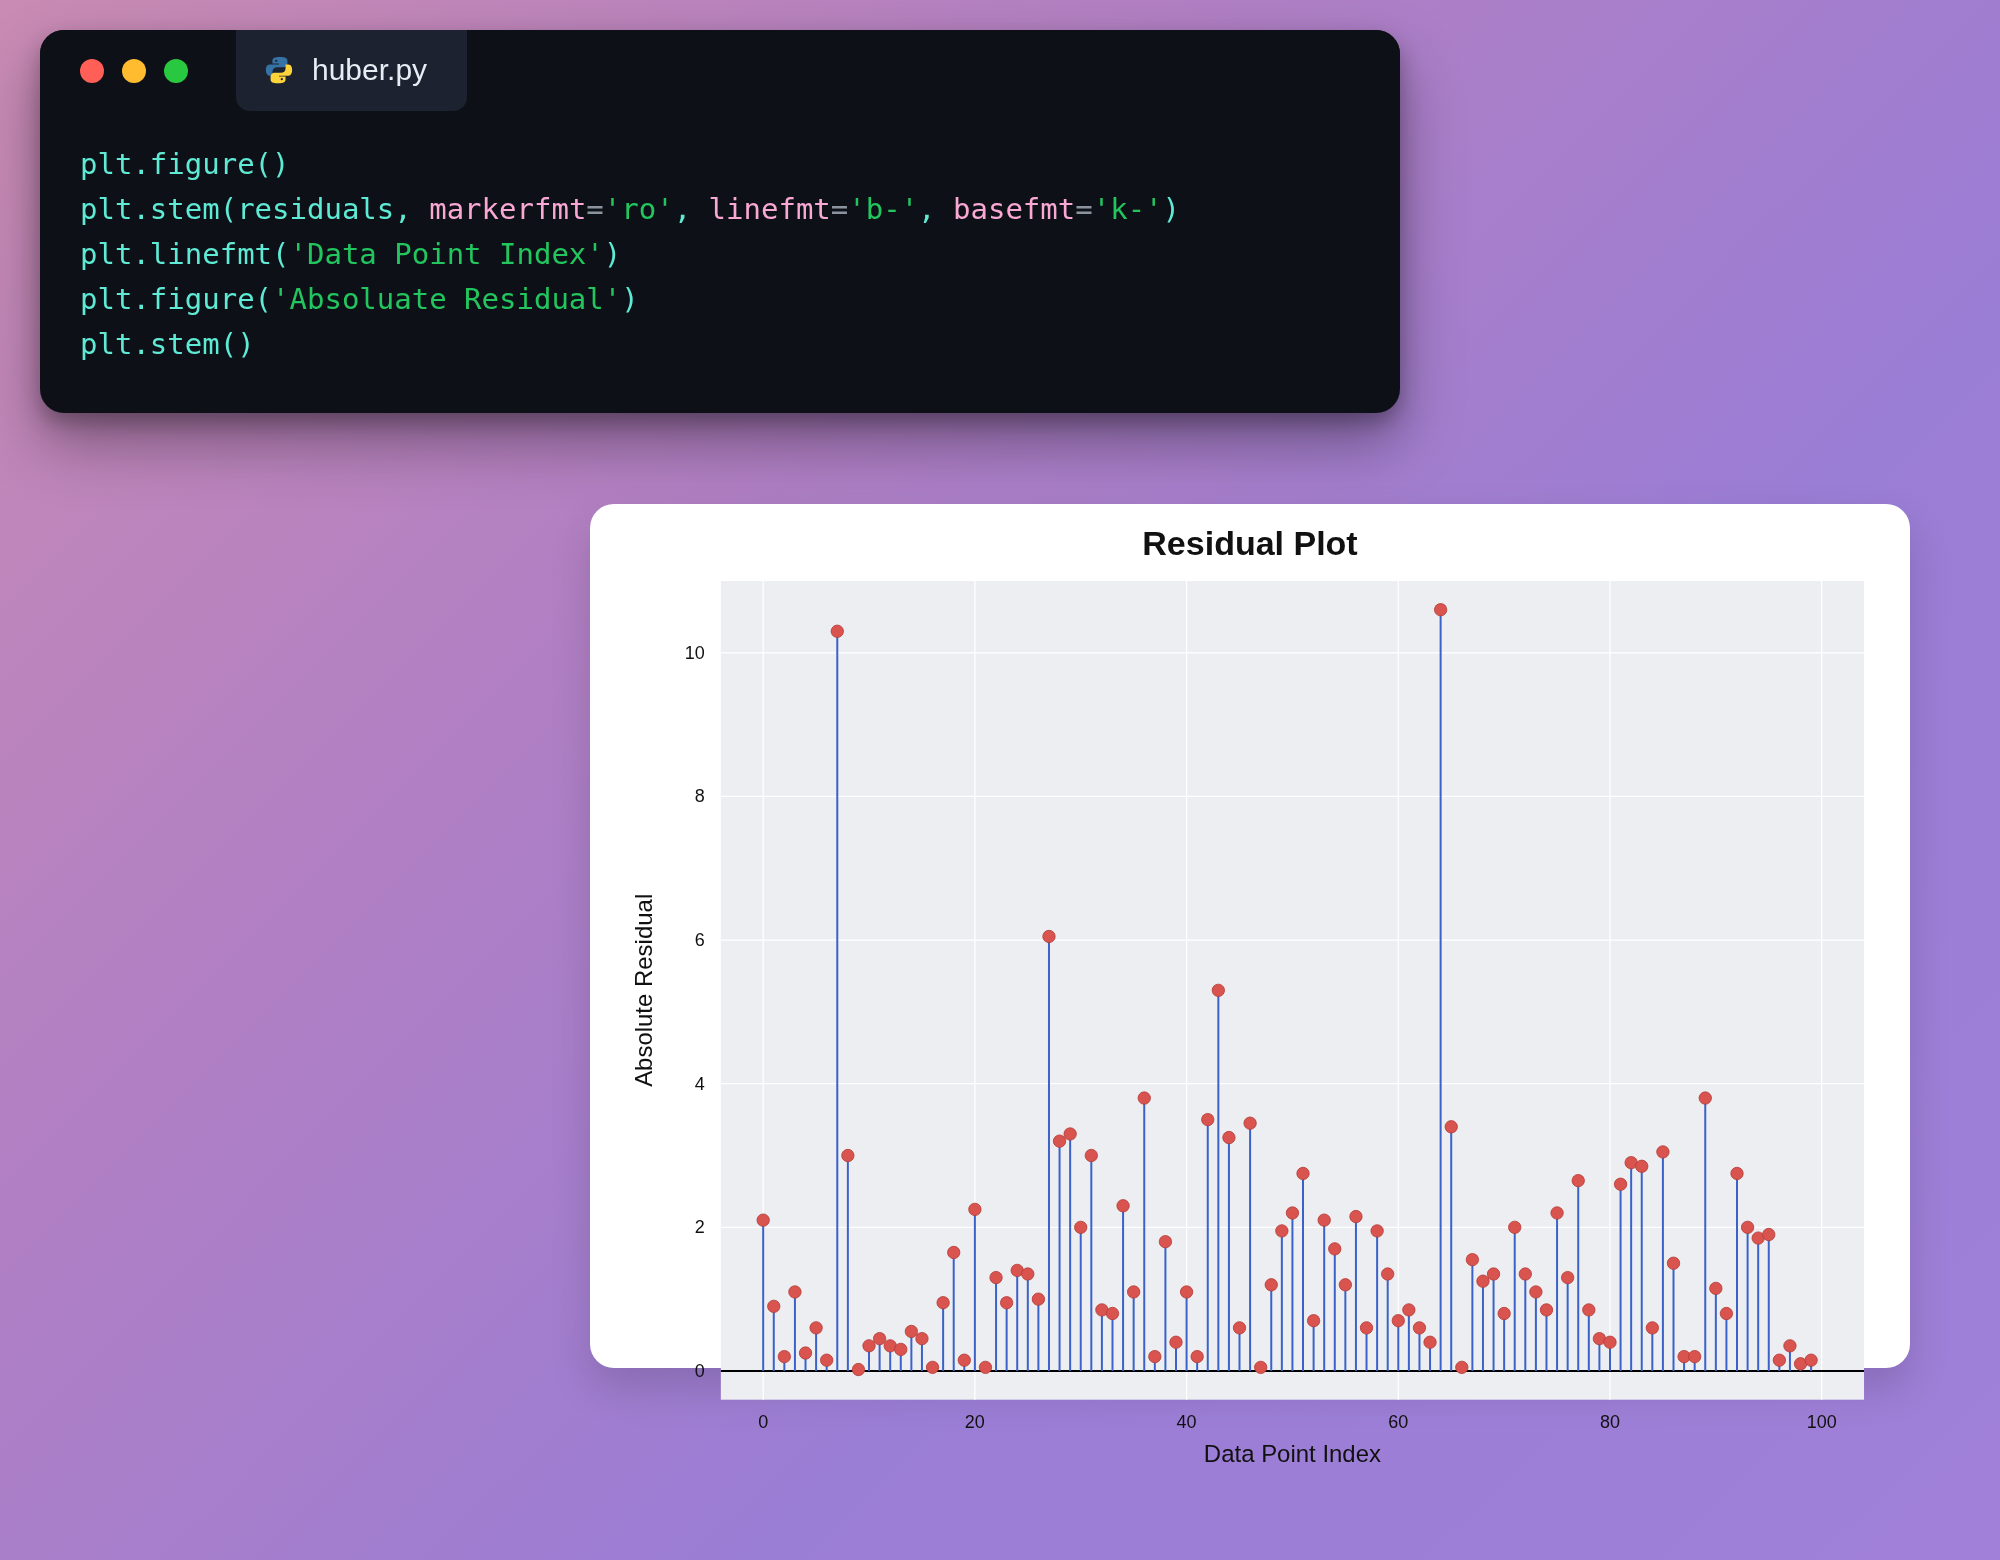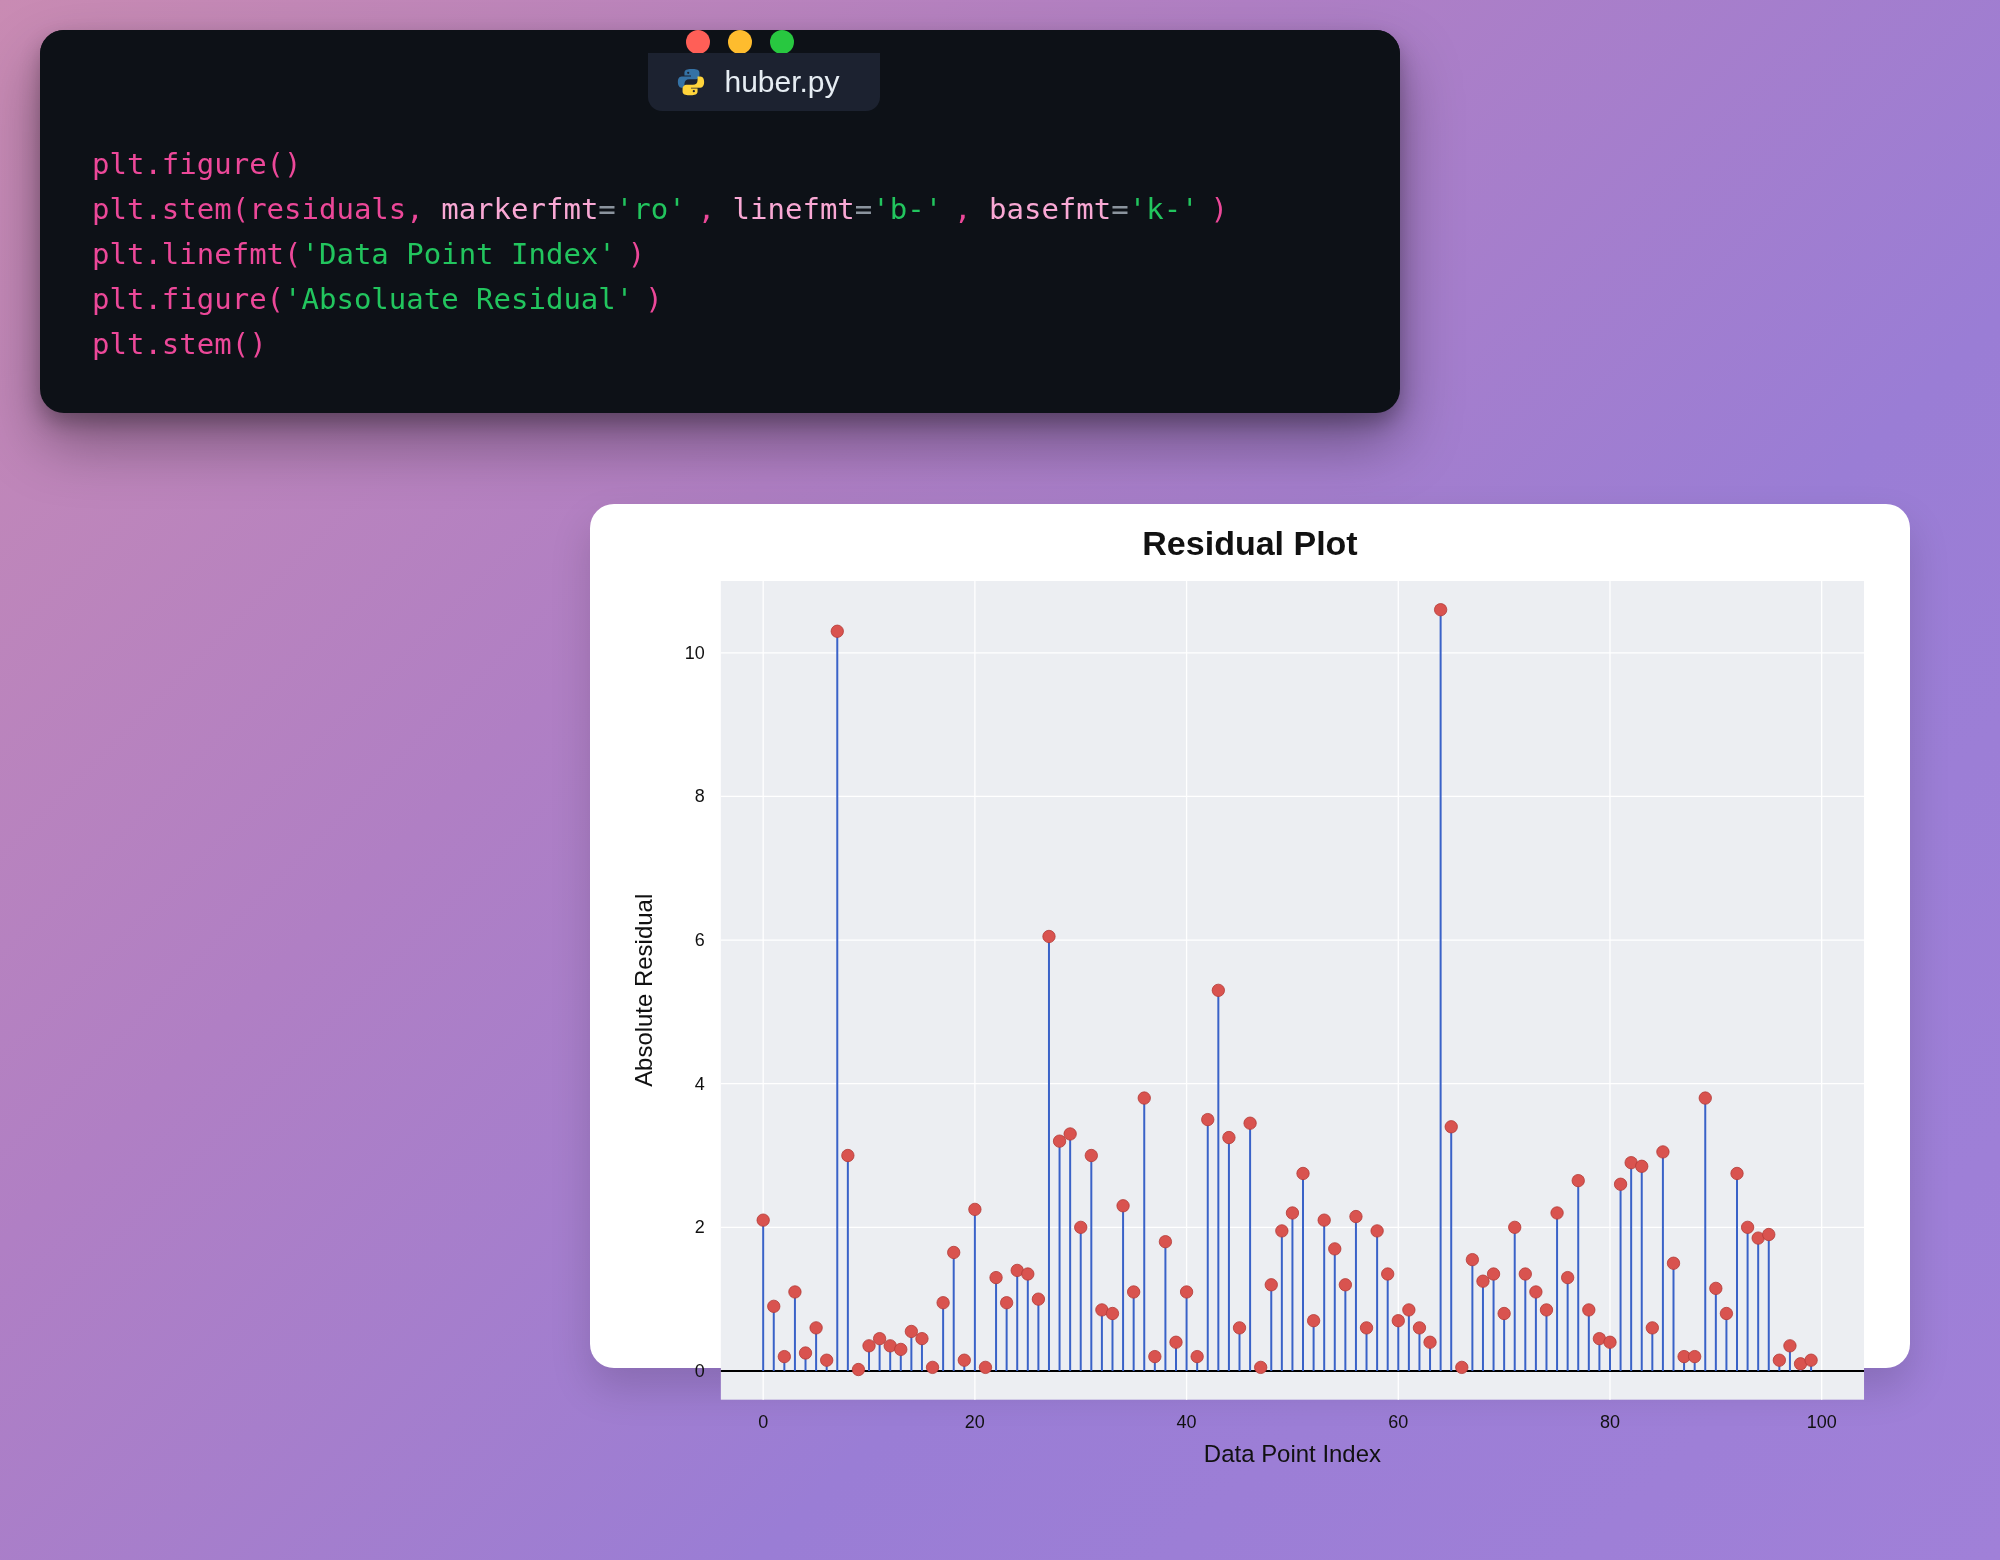--- a/index.html
+++ b/index.html
@@ -23,21 +23,20 @@
     border-radius: 24px;
     box-shadow: 0 30px 60px rgba(0,0,0,0.35), 0 10px 20px rgba(0,0,0,0.25);
     overflow: hidden;
   }
   .titlebar {
     height: 82px;
     display: flex;
     align-items: center;
     padding-left: 40px;
     background: #0d1117;
-    flex-direction: column;
   }
   .traffic {
     display: flex;
     gap: 18px;
     align-items: center;
   }
   .traffic .dot {
     width: 24px; height: 24px; border-radius: 50%;
   }
   .dot.red   { background: #ff5f57; }
@@ -66,21 +65,21 @@
   }
 
   .codearea {
     padding: 30px 40px 46px 40px;
     font-family: "SF Mono", ui-monospace, Menlo, Consolas, monospace;
     font-size: 29px;
     line-height: 1.55;
     color: #c9d1d9;
     white-space: pre;
   }
-  .tok-fn    { color: #ec4899; margin-left: 12px; }
+  .tok-fn    { color: #5eead4; }
   .tok-kw    { color: #f9a8d4; }  
   .tok-str   { color: #22c55e; }
   .tok-eq    { color: #8b949e; }
 
   
   .plotcard {
     position: absolute;
     top: 504px;
     left: 590px;
     width: 1320px;

